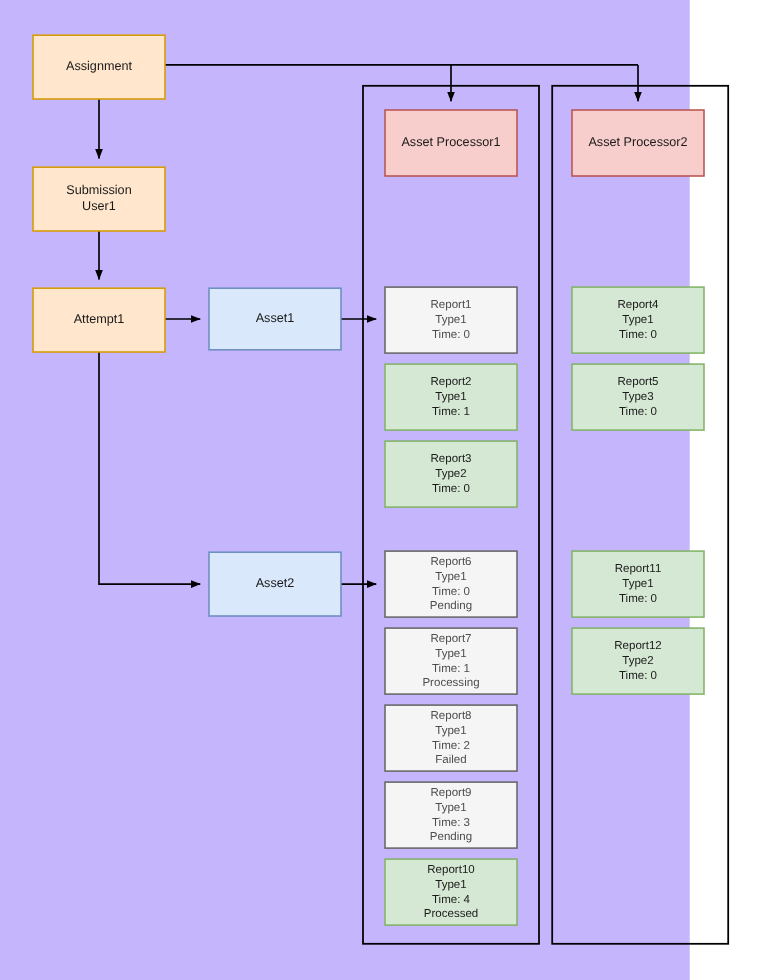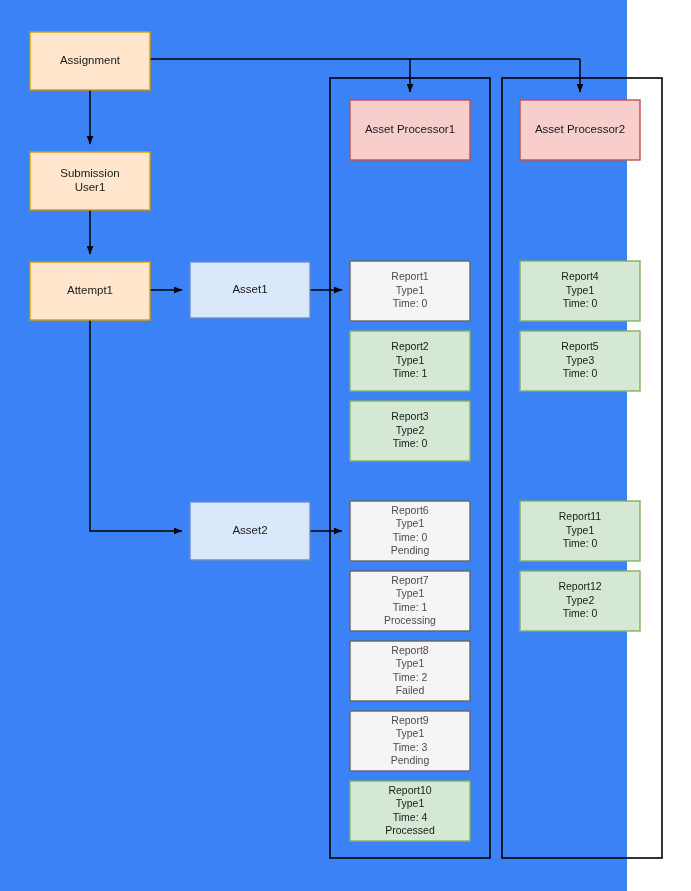--- a/index.html
+++ b/index.html
@@ -11,21 +11,21 @@
   body {
     width: 691px;
     height: 891px;
     font-family: "Liberation Sans", sans-serif;
     overflow: hidden;
   }
   #diagram-root {
     position: relative;
     width: 627px;
     height: 891px;
-    background: #3b82f6;
+    background: #c4b5fd;
   }
   svg.diagram-canvas {
     position: absolute;
     top: 0;
     left: 0;
     width: 691px;
     height: 891px;
   }
   .node-rect {
     stroke-width: 1.4;

